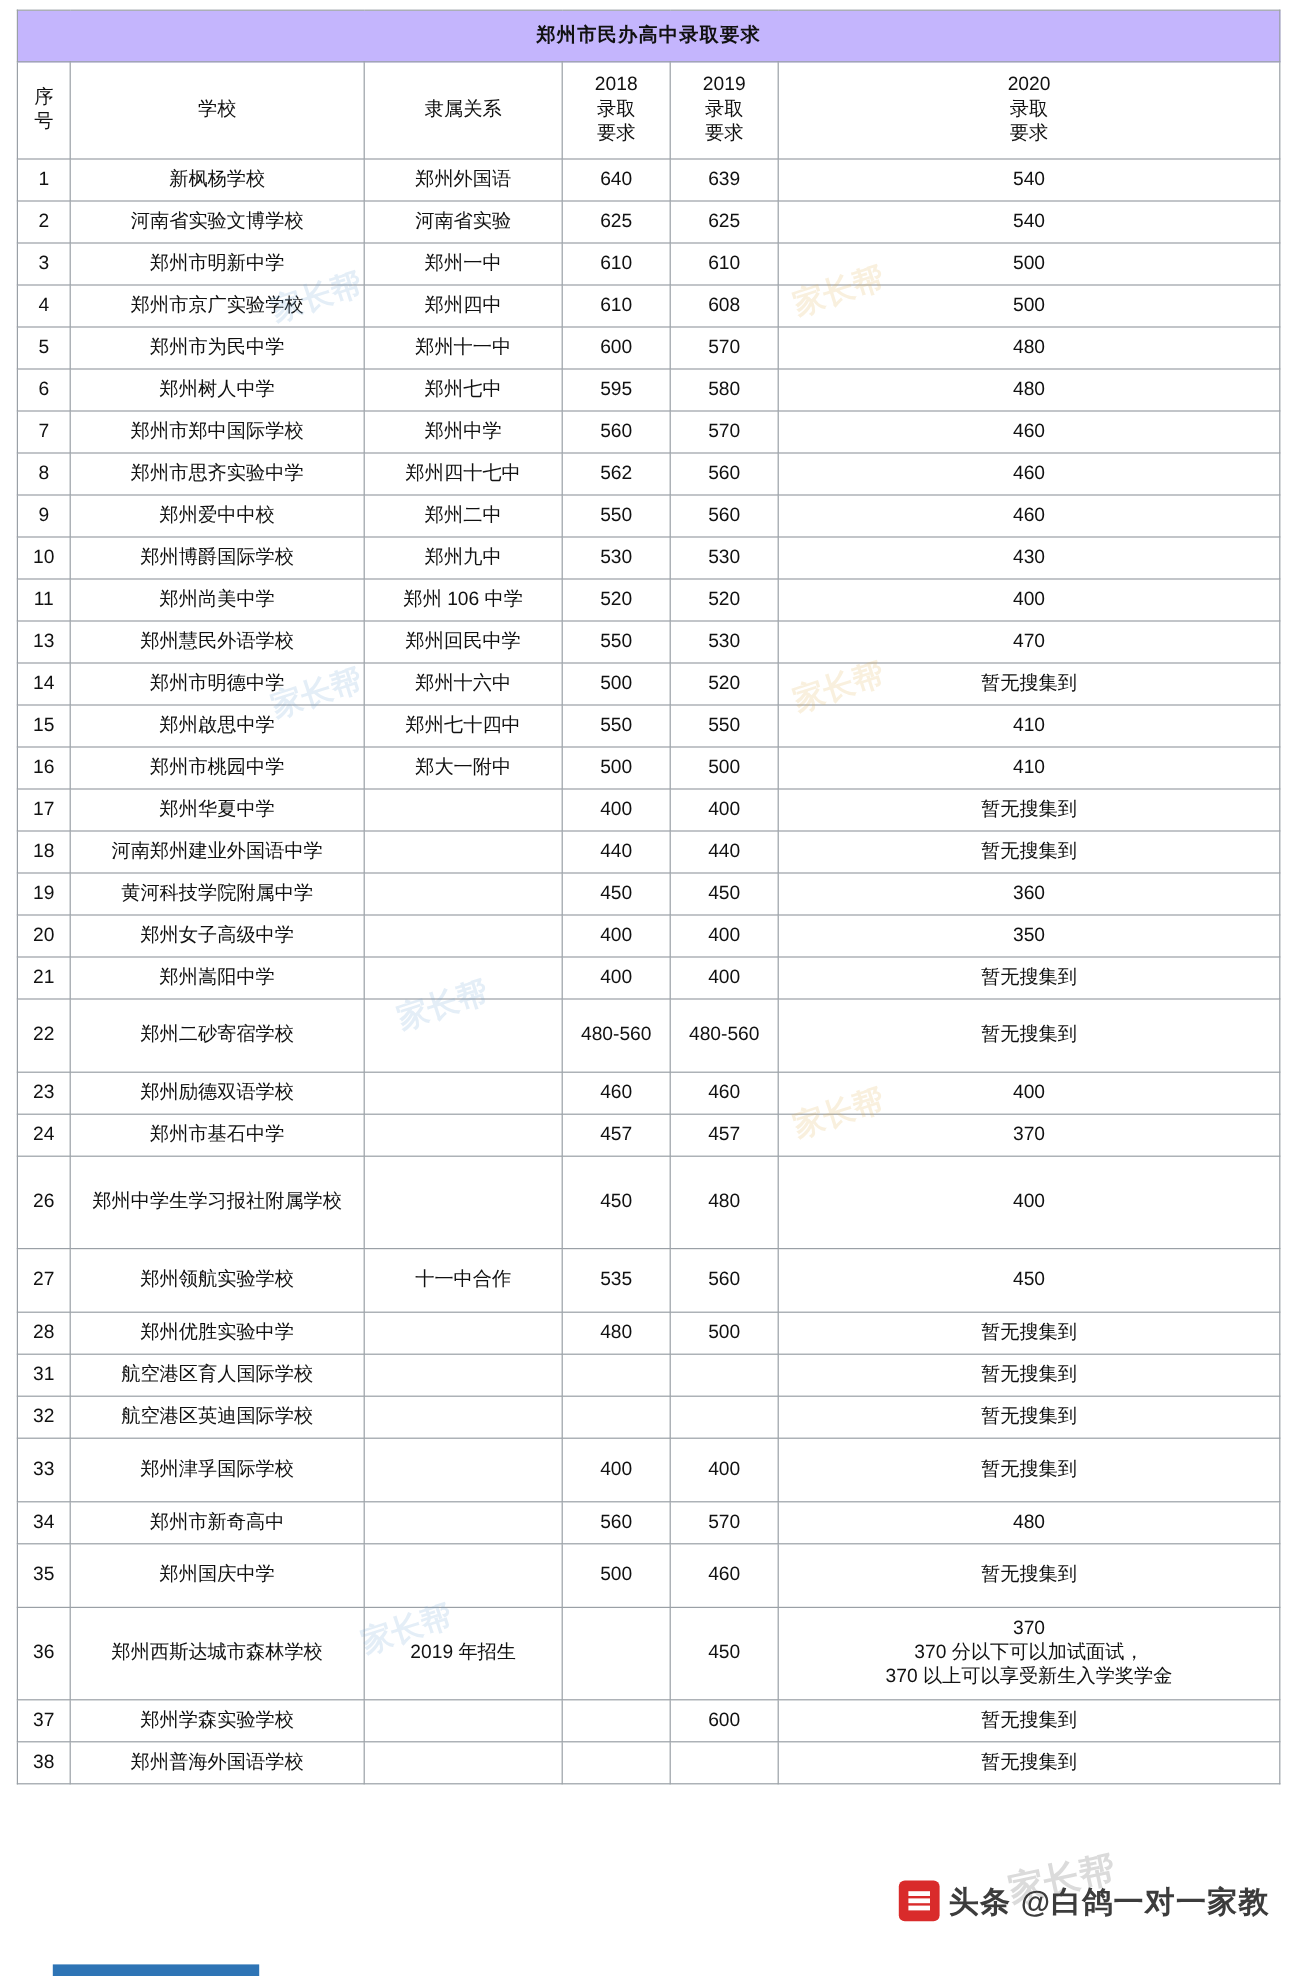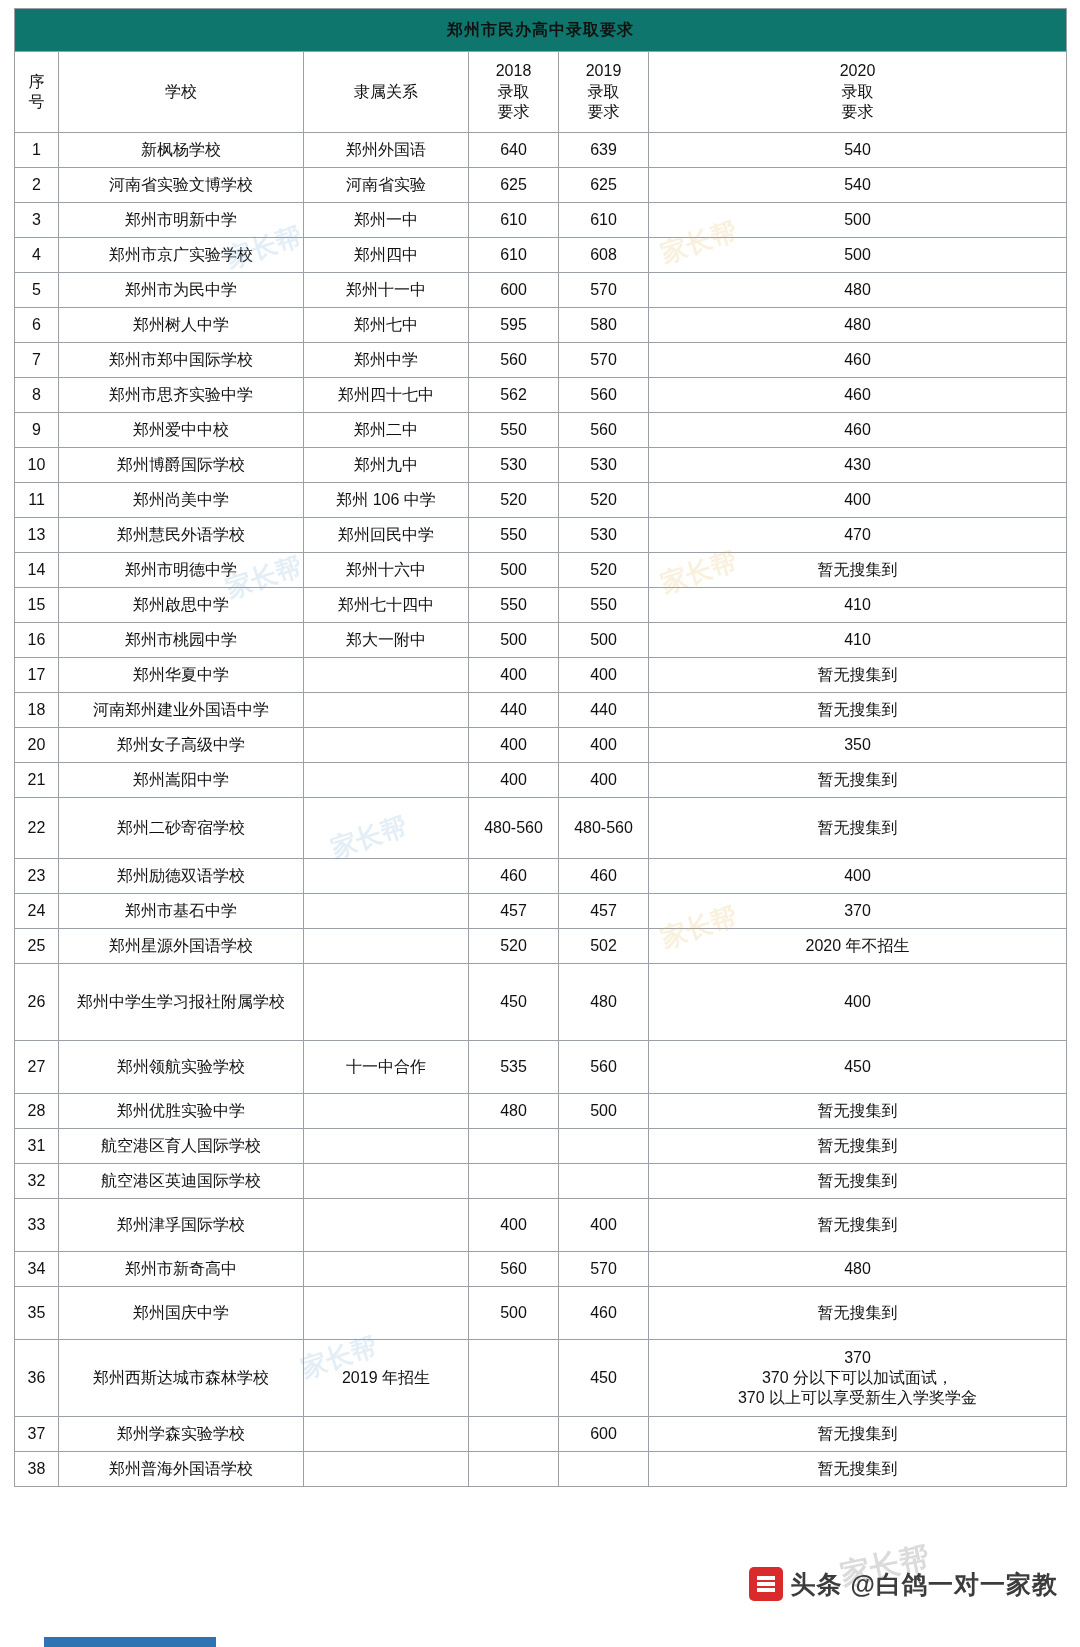--- a/index.html
+++ b/index.html
@@ -29,21 +29,21 @@
   table.main td, table.main th {
     border: 1px solid #9aa0a6;
     font-size: 16px;
     color: #111;
     text-align: center;
     vertical-align: middle;
     padding: 2px 3px;
     line-height: 1.25;
   }
   .title-row td {
-    background: #0f766e;
+    background: #c4b5fd;
     color: #ffffff;
     font-size: 18px;
     font-weight: bold;
     height: 38px;
     border: 1px solid #2e74b5;
     letter-spacing: 1px;
   }
   .head-row td {
     height: 76px;
     font-size: 16px;
@@ -321,20 +321,28 @@
         </tr>
         <tr class="body-row">
           <td>18</td>
           <td class="school">河南郑州建业外国语中学</td>
           <td></td>
           <td>440</td>
           <td>440</td>
           <td>暂无搜集到</td>
         </tr>
         <tr class="body-row">
+          <td>19</td>
+          <td class="school">黄河科技学院附属中学</td>
+          <td></td>
+          <td>450</td>
+          <td>450</td>
+          <td>360</td>
+        </tr>
+        <tr class="body-row">
           <td>20</td>
           <td class="school">郑州女子高级中学</td>
           <td></td>
           <td>400</td>
           <td>400</td>
           <td>350</td>
         </tr>
         <tr class="body-row">
           <td>21</td>
           <td class="school">郑州嵩阳中学</td>
@@ -359,28 +367,20 @@
           <td>460</td>
           <td>400</td>
         </tr>
         <tr class="body-row">
           <td>24</td>
           <td class="school">郑州市基石中学</td>
           <td></td>
           <td>457</td>
           <td>457</td>
           <td>370</td>
-        </tr>
-        <tr class="body-row">
-          <td class="red">25</td>
-          <td class="school red">郑州星源外国语学校</td>
-          <td class="red"></td>
-          <td class="red">520</td>
-          <td class="red">502</td>
-          <td class="red">2020 年不招生</td>
         </tr>
         <tr class="body-row tall3">
           <td>26</td>
           <td class="school">郑州中学生学习报社附属学校</td>
           <td></td>
           <td>450</td>
           <td>480</td>
           <td>400</td>
         </tr>
         <tr class="body-row tall2">

